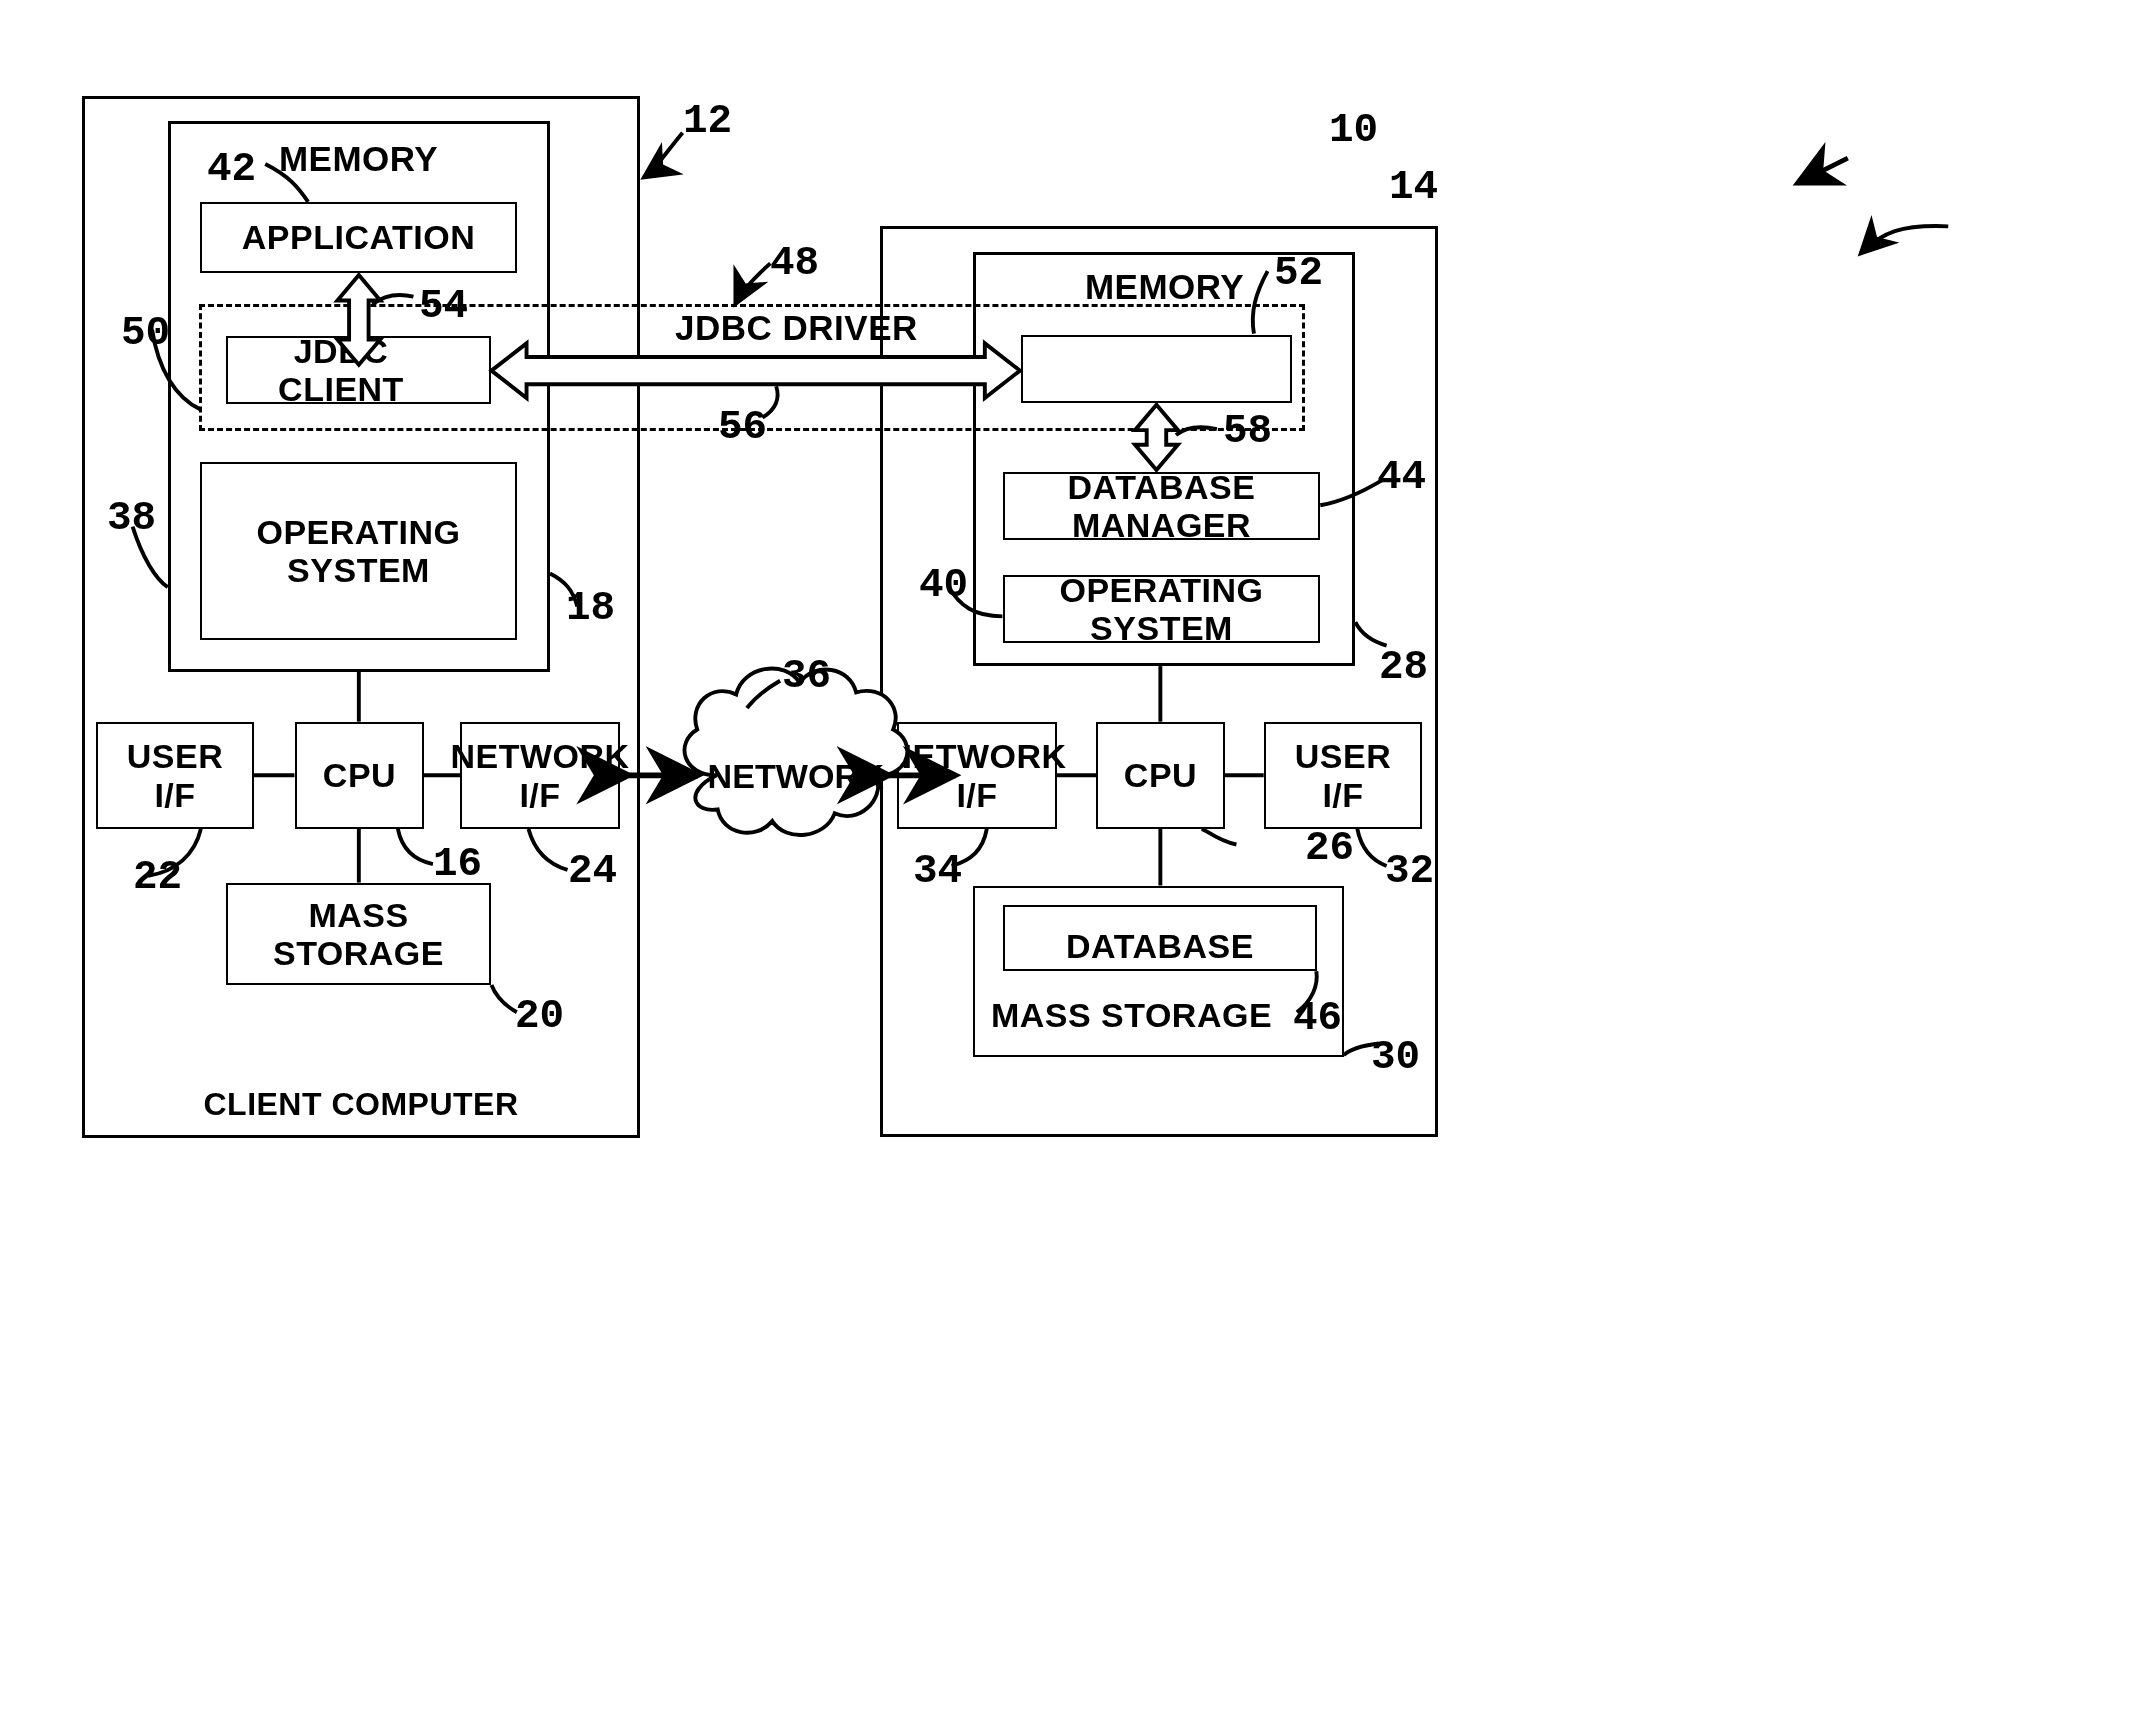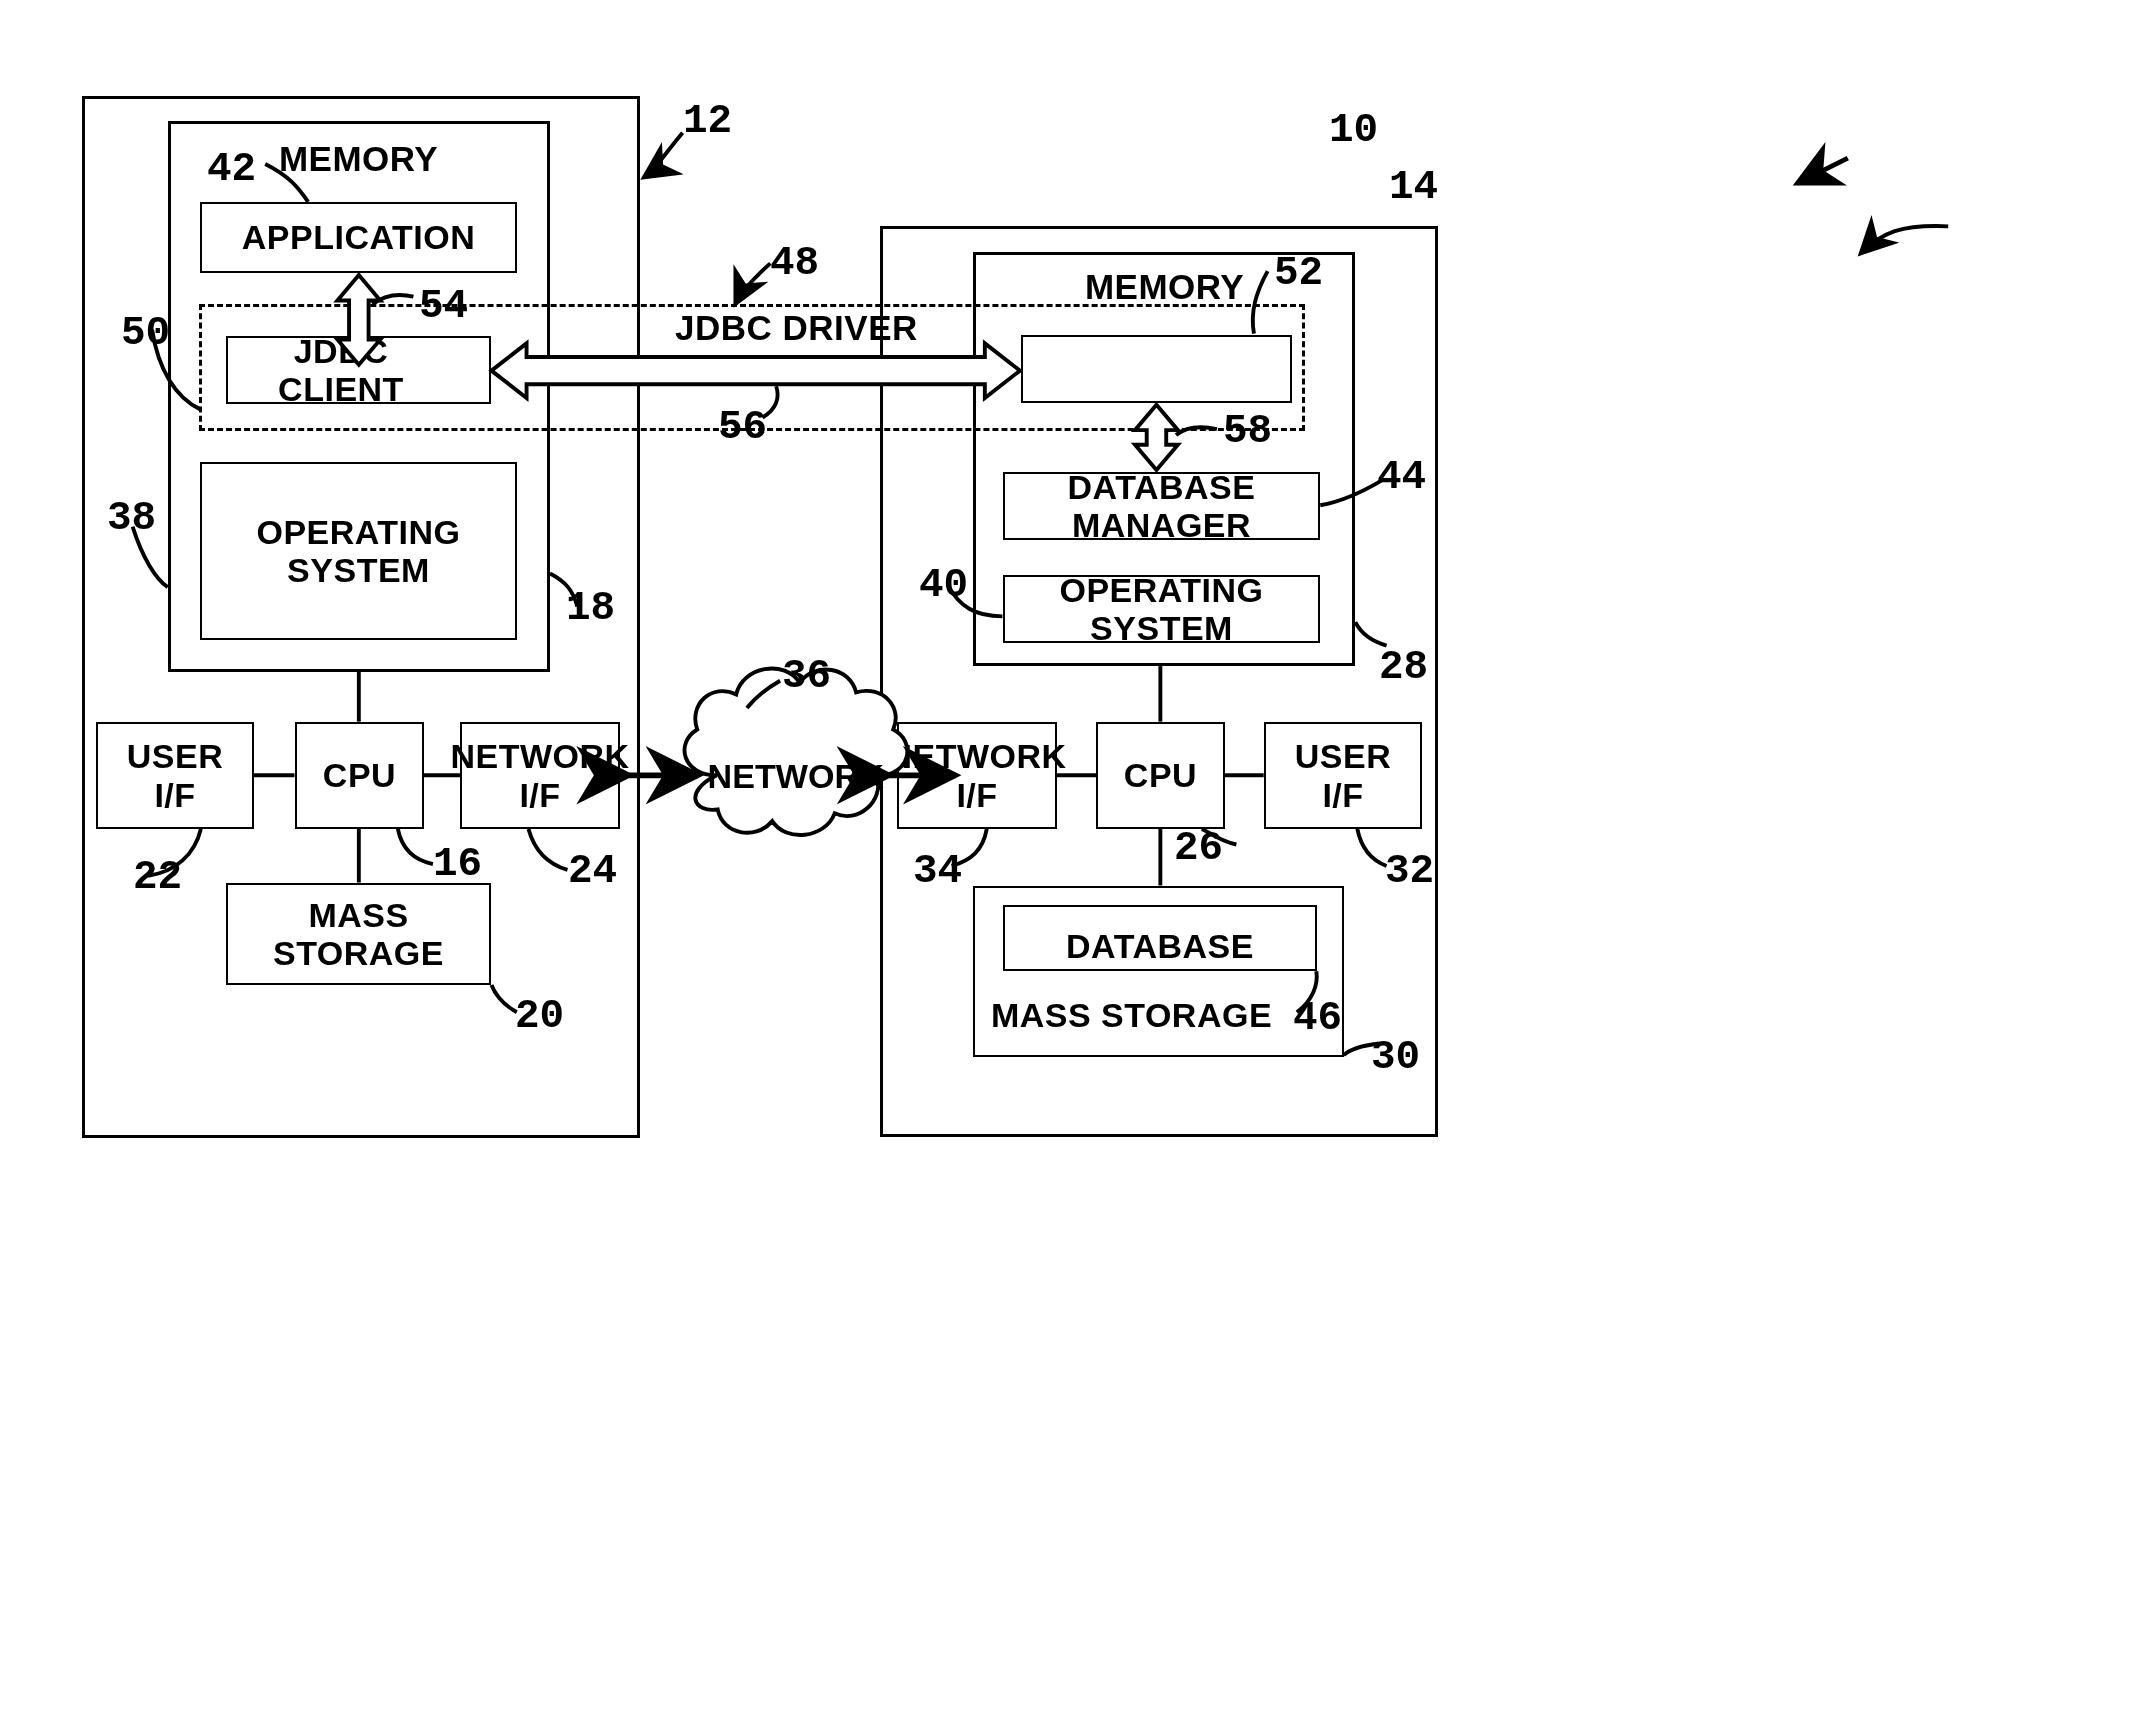--- a/index.html
+++ b/index.html
@@ -98,20 +98,21 @@
 
   <div class="box thin" style="left:460px; top:722px; width:160px; height:107px;"></div>
   <div class="boxlabel" style="left:460px; top:722px; width:160px; height:107px; font-size:34px; flex-direction:column;">
     <span>NETWORK</span>
     <span>I/F</span>
   </div>
 
   <div class="box thin" style="left:226px; top:883px; width:265px; height:102px;"></div>
   <div class="boxlabel" style="left:226px; top:883px; width:265px; height:102px; font-size:34px;">MASS STORAGE</div>
 
+  <div class="boxlabel" style="left:82px; top:1081px; width:558px; height:47px; font-size:32px;">CLIENT COMPUTER</div>
 
   <div class="box outer" style="left:880px; top:226px; width:558px; height:911px;"></div>
 
   <div class="box" style="left:973px; top:252px; width:382px; height:414px;"></div>
 
   <div class="boxlabel" style="left:983px; top:265px; width:363px; height:43px; font-size:35px;">MEMORY</div>
 
   <div class="box thin" style="left:1021px; top:335px; width:271px; height:68px;"></div>
 
   <div class="box thin" style="left:1003px; top:472px; width:317px; height:68px;"></div>
@@ -264,19 +265,19 @@
   <div class="ref" style="left:515px; top:993px;">20</div>
   <div class="ref" style="left:782px; top:653px;">36</div>
   <div class="ref" style="left:770px; top:240px;">48</div>
   <div class="ref" style="left:718px; top:404px;">56</div>
   <div class="ref" style="left:1274px; top:250px;">52</div>
   <div class="ref" style="left:1223px; top:408px;">58</div>
   <div class="ref" style="left:1377px; top:454px;">44</div>
   <div class="ref" style="left:919px; top:562px;">40</div>
   <div class="ref" style="left:1379px; top:644px;">28</div>
   <div class="ref" style="left:913px; top:848px;">34</div>
-  <div class="ref" style="left:1174px; top:825px;">26</div>
+  <div class="ref" style="left:1305px; top:825px;">26</div>
   <div class="ref" style="left:1385px; top:848px;">32</div>
   <div class="ref" style="left:1293px; top:995px;">46</div>
   <div class="ref" style="left:1371px; top:1034px;">30</div>
 
 </div>
 
 
 </body></html>

